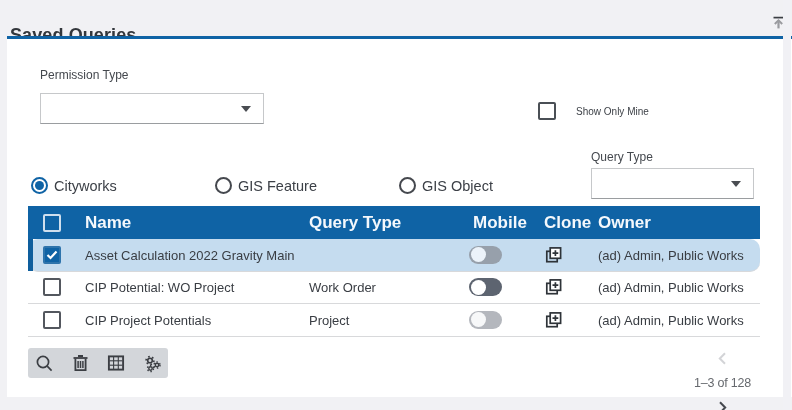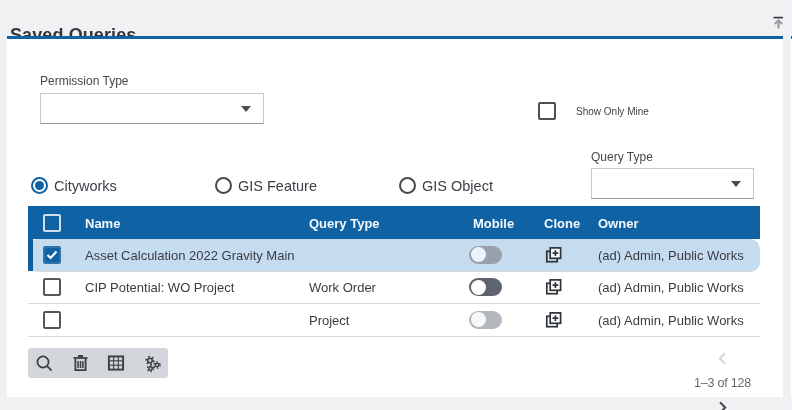--- a/index.html
+++ b/index.html
@@ -34,21 +34,21 @@
   }
   .scrollbar-track {
     position:absolute; top:0; bottom:0; right:1px; width:8px;
     background:#f1f1f5;
   }
 
   
   .field-label {
     position:absolute; font-size:12px; color:#44484e;
   }
-  .lbl-permission { left:40px; top:74px; }
+  .lbl-permission { left:40px; top:68px; }
   .lbl-querytype  { left:591px; top:150px; }
   .dropdown {
     position:absolute; background:#fff;
     border:1px solid #c6c8ca; border-bottom-color:#9a9da0;
     display:flex; align-items:center; cursor:pointer;
   }
   .dd-permission { left:40px; top:93px; width:224px; height:31px; }
   .dd-querytype  { left:591px; top:168px; width:163px; height:31px; }
   .dd-value { flex:1; font-size:13px; color:#3c4047; padding-left:8px; }
   .dd-caret {
@@ -75,21 +75,21 @@
   }
   .radio-item.selected .radio-circle { border-color:#0f63a5; }
   .radio-dot { width:9px; height:9px; border-radius:50%; background:transparent; }
   .radio-item.selected .radio-dot { background:#0f63a5; }
   .radio-label { margin-left:6px; font-size:14.5px; color:#3c4047; }
 
   
   .query-table { position:absolute; left:28px; top:206px; width:732px; }
   .t-header {
     position:relative; height:33px; background:#0f63a5; color:#f4f8fc;
-    font-size:13px; font-weight:700;
+    font-size:17px; font-weight:700;
   }
   .t-row {
     position:relative; height:32.6px; background:#fff;
     border-bottom:1px solid #d8d9db; font-size:13px; color:#393d43;
   }
   .t-row.selected { background:#c5dcef;border-radius:10px; }
   .t-row.selected::before {
     content:""; position:absolute; left:0; top:0; bottom:0; width:4.5px;
     background:#0e5e9d;
   }
@@ -266,20 +266,21 @@
       </span>
       <span class="cell col-owner">(ad) Admin, Public Works</span>
     </div>
 
     <div class="t-row">
       <span class="cell col-check">
         <span class="row-check">
           
         </span>
       </span>
+      <span class="cell col-name">CIP Project Potentials</span>
       <span class="cell col-qtype">Project</span>
       <span class="cell col-mobile">
         <span class="toggle t-light">
               <span class="knob"></span>
             </span>
       </span>
       <span class="cell col-clone">
         <button class="clone-btn">
           <svg width="17" height="17" viewBox="0 0 17 17">
             <rect x="1.8" y="4.8" width="10.4" height="10.4" fill="none" stroke="#2e3338" stroke-width="1.7"></rect>

